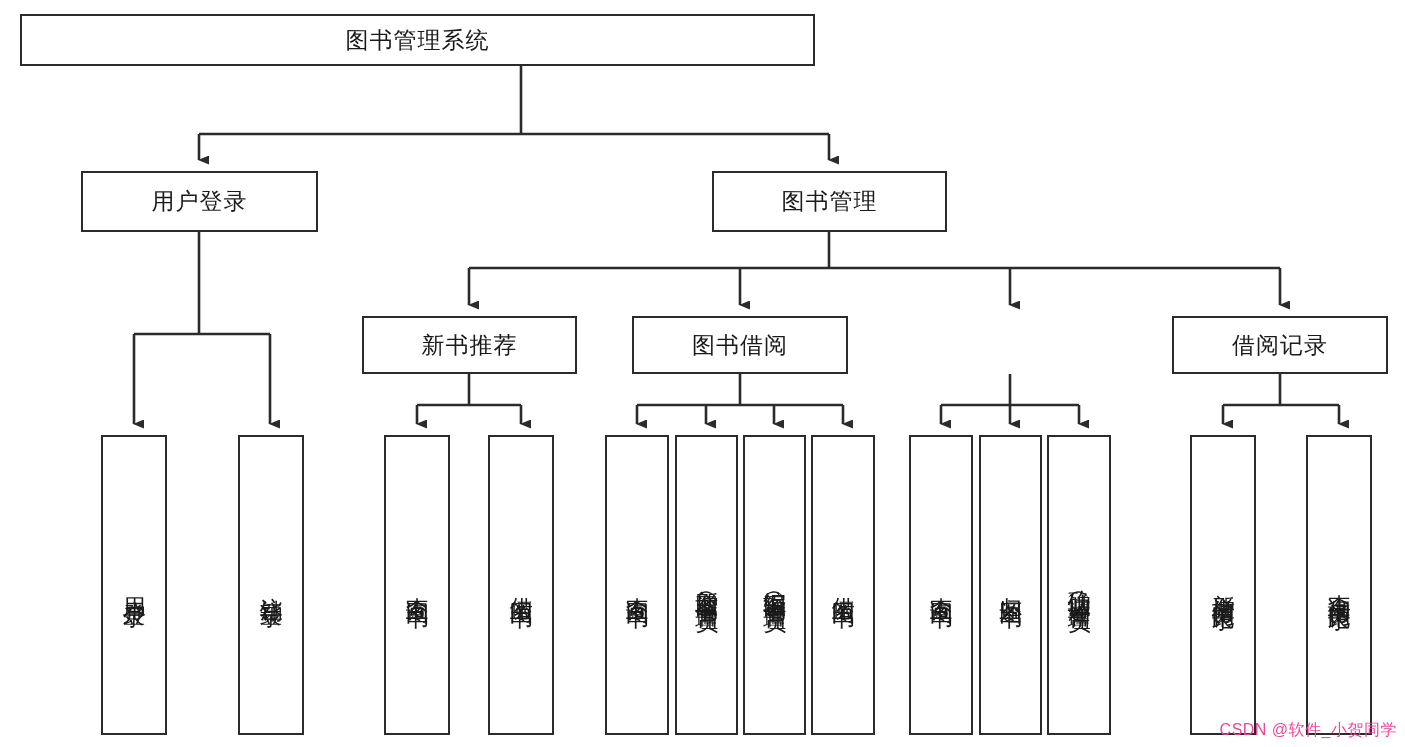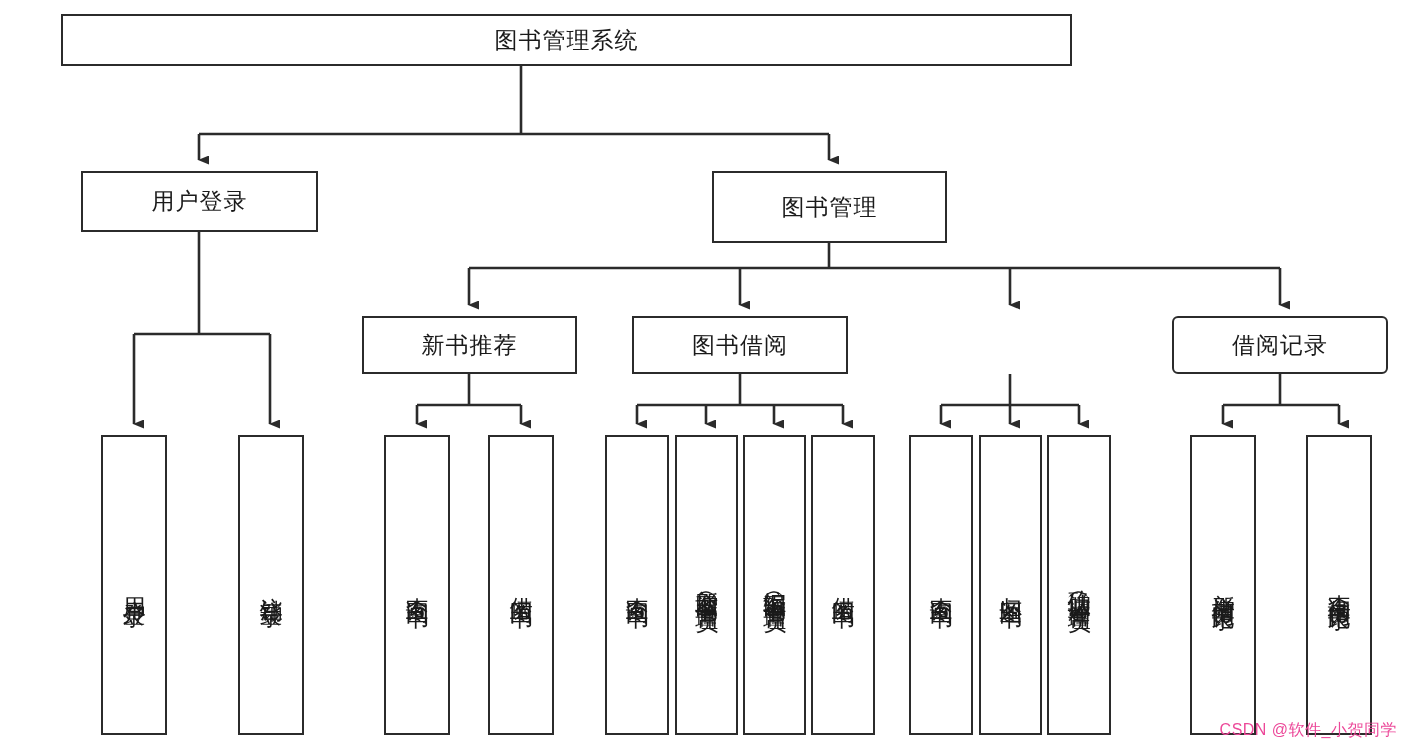--- a/index.html
+++ b/index.html
@@ -112,38 +112,38 @@
       <path d="M1010,405 L1010,424" marker-end="url(#arrow)"></path>
       <path d="M1079,405 L1079,424" marker-end="url(#arrow)"></path>
 
       <path d="M1280,374 L1280,405"></path>
       <path d="M1223,405 L1339,405"></path>
       <path d="M1223,405 L1223,424" marker-end="url(#arrow)"></path>
       <path d="M1339,405 L1339,424" marker-end="url(#arrow)"></path>
     </g>
   </svg>
 
-  <div class="node node-h" style="left:20px; top:14px; width:1011px; height:52px;margin-left:41px;">
+  <div class="node node-h" style="left:20px; top:14px; width:795px; height:52px;">
     <span class="label">图书管理系统</span>
   </div>
 
   <div class="node node-h" style="left:81px; top:171px; width:237px; height:61px;">
     <span class="label">用户登录</span>
   </div>
-  <div class="node node-h" style="left:712px; top:171px; width:235px; height:72px;">
+  <div class="node node-h" style="left:712px; top:171px; width:235px; height:61px;">
     <span class="label">图书管理</span>
   </div>
 
   <div class="node node-h" style="left:362px; top:316px; width:215px; height:58px;">
     <span class="label">新书推荐</span>
   </div>
   <div class="node node-h" style="left:632px; top:316px; width:216px; height:58px;">
     <span class="label">图书借阅</span>
   </div>
-  <div class="node node-h" style="left:1172px; top:316px; width:216px; height:58px;border-radius:6px;">
+  <div class="node node-h" style="left:1172px; top:316px; width:216px; height:58px;">
     <span class="label">借阅记录</span>
   </div>
 
   <div class="node node-v" style="left:101px; top:435px; width:66px; height:300px;">
     <span class="label">用户登录</span>
   </div>
   <div class="node node-v" style="left:238px; top:435px; width:66px; height:300px;">
     <span class="label">注销登录</span>
   </div>
 

